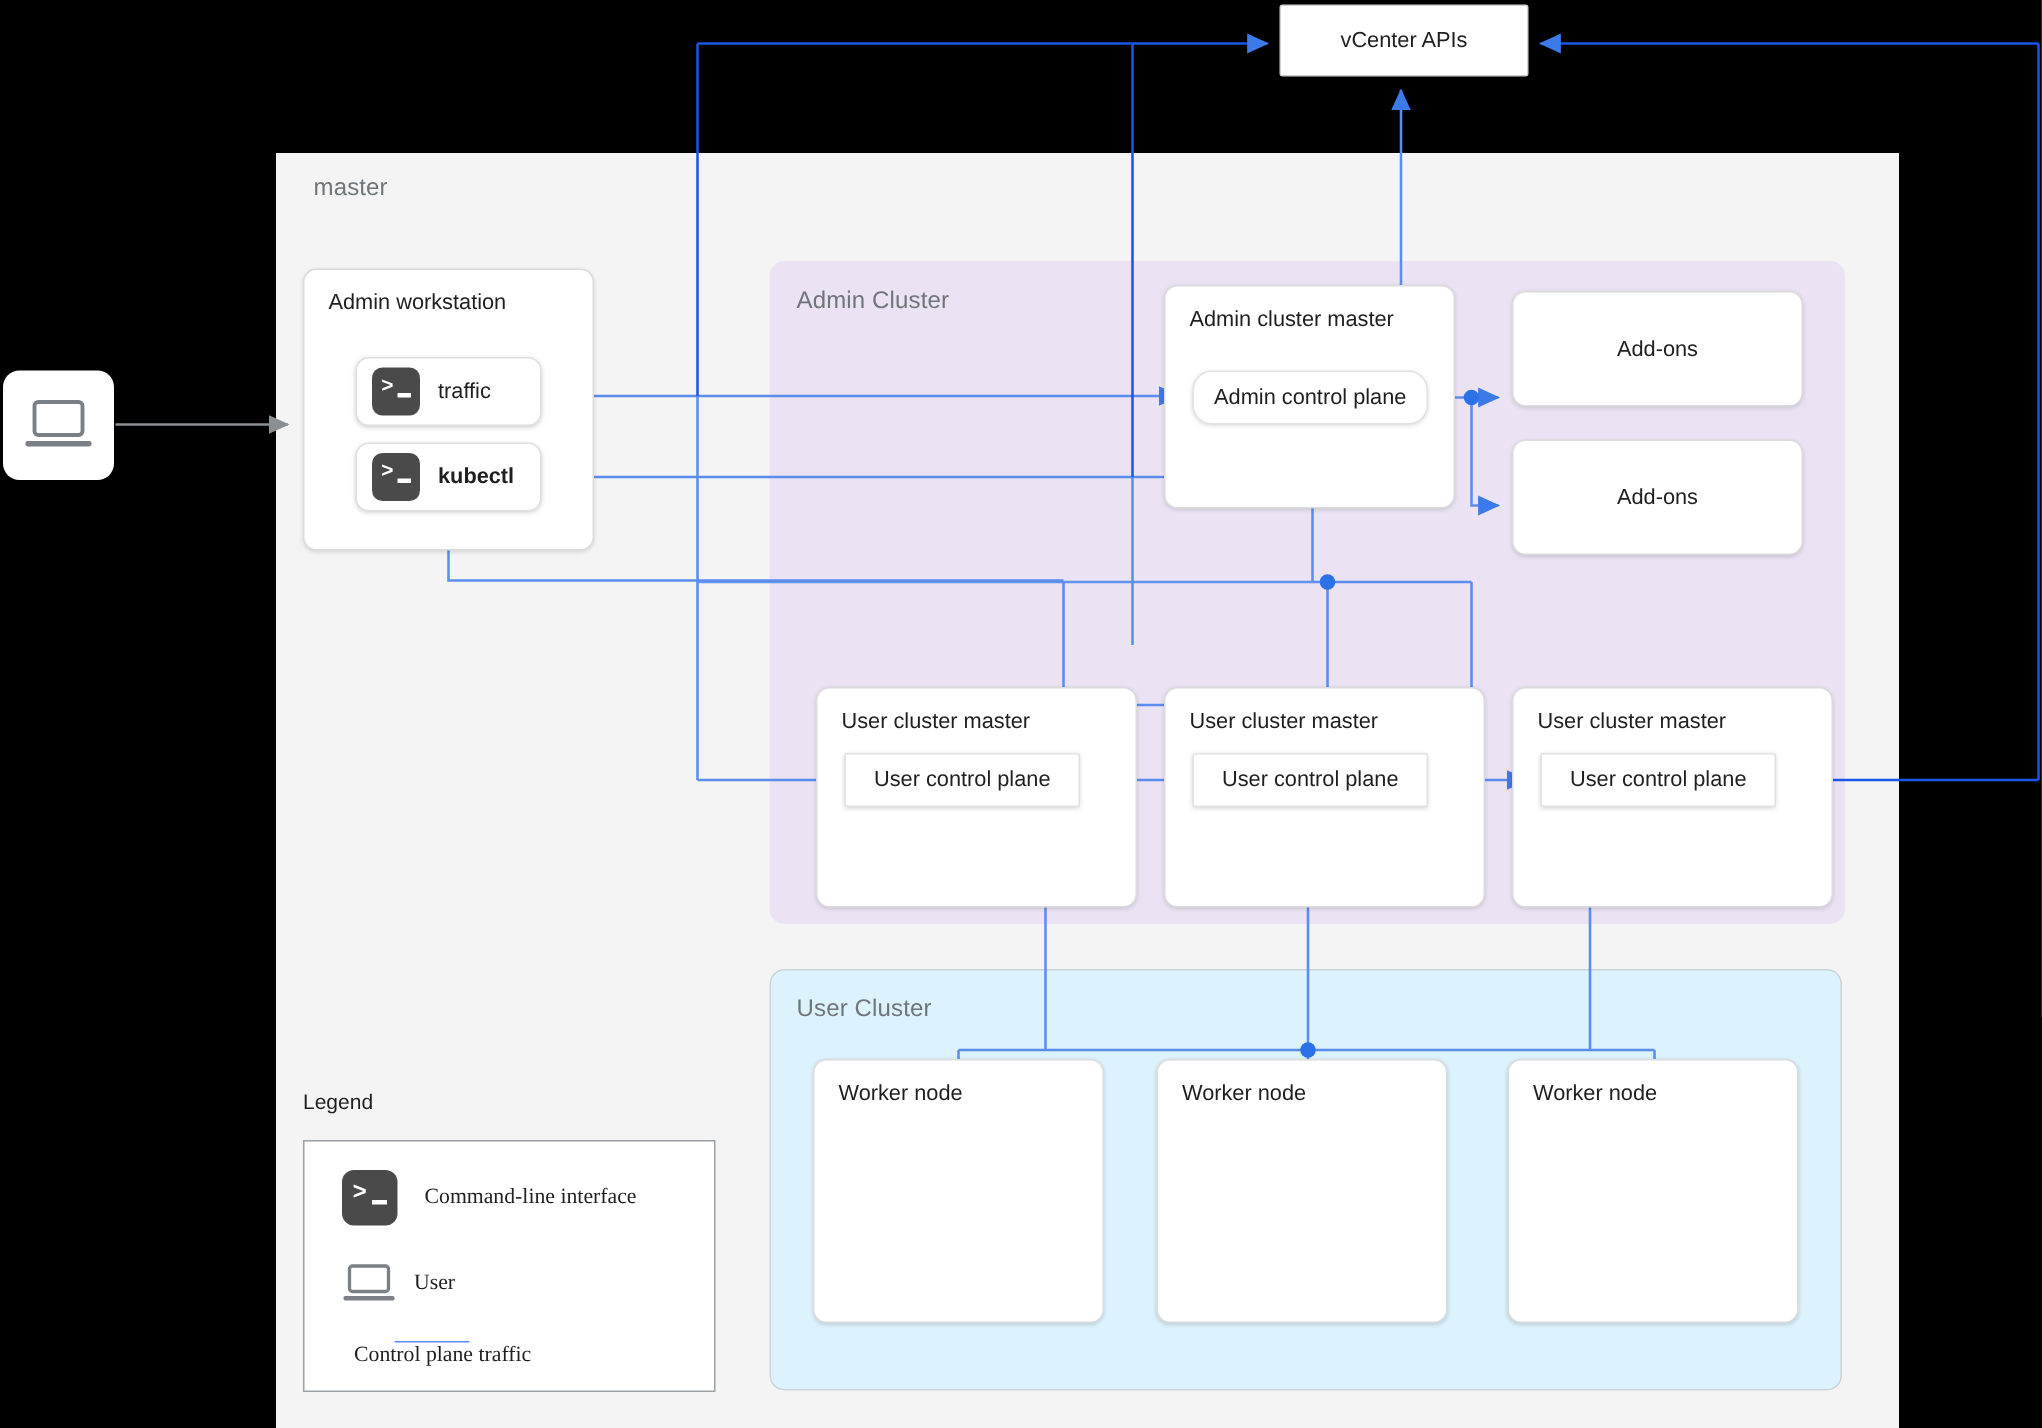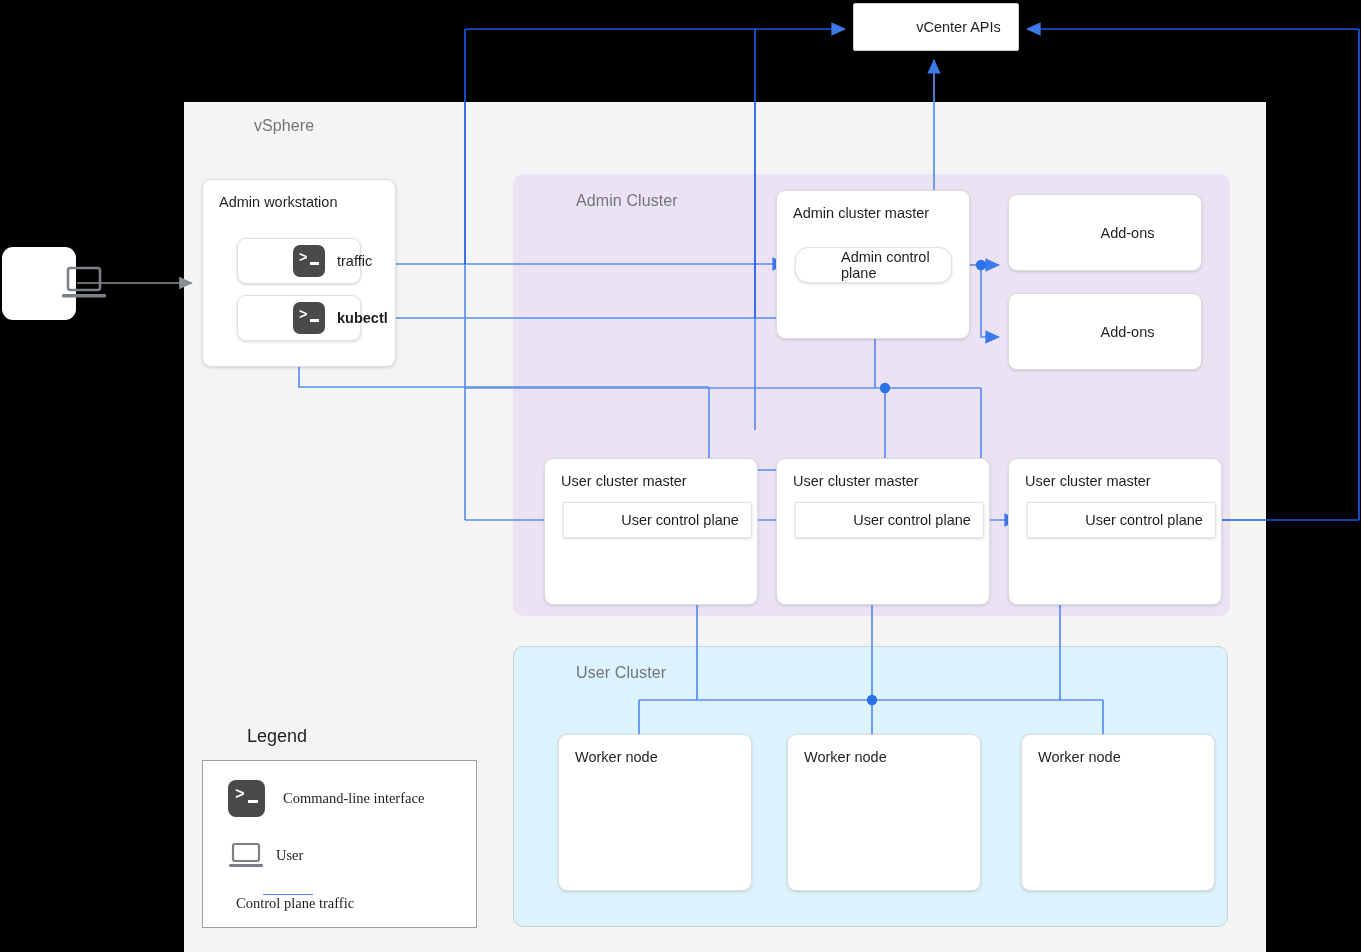--- a/index.html
+++ b/index.html
@@ -8,21 +8,21 @@
     background: #000000;
     font-family: "Liberation Sans", sans-serif;
   }
   #stage {
     position: relative;
     width: 1361px;
     height: 952px;
     background: #000000;
     overflow: hidden;
   }
-  .abs { position: absolute; padding-left: 45px; }
+  .abs { position: absolute; }
 
   
   #vsphere-region {
     left: 184px; top: 102px; width: 1082px; height: 850px;
     background: #f4f4f4;
   }
   #vsphere-label {
     left: 209px; top: 117px;
     font-size: 16px; color: #70757a; letter-spacing: .1px;
   }
@@ -100,43 +100,43 @@
   
   #addons-1 { left: 1008px; top: 194px; width: 194px; height: 77px; }
   #addons-2 { left: 1008px; top: 293px; width: 194px; height: 77px; }
 
   
   .ucm { top: 458px; width: 214px; height: 147px; }
   #ucm-1 { left: 544px; }
   #ucm-2 { left: 776px; }
   #ucm-3 { left: 1008px; }
   .ucp {
-    top: 502px; width: 189px; height: 36px;
+    top: 502px; width: 157px; height: 36px;
     border-radius: 2px; border: 1px solid #e2e2e2;
   }
   #ucp-1 { left: 563px; }
   #ucp-2 { left: 795px; }
   #ucp-3 { left: 1027px; }
 
   
-  .worker { top: 734px; width: 194px; height: 157px; margin-left: 16px; }
+  .worker { top: 706px; width: 194px; height: 176px; }
   #worker-1 { left: 542px; }
   #worker-2 { left: 771px; }
   #worker-3 { left: 1005px; }
 
   
   #user-laptop-box {
     left: 2px; top: 247px; width: 74px; height: 73px;
     background: #ffffff; border-radius: 11px;
   }
 
   
   #legend-title {
     left: 202px; top: 726px;
-    font-size: 18px; color: #1f1f1f;
+    font-size: 14px; color: #1f1f1f;
   }
   #legend-box {
     left: 202px; top: 760px; width: 275px; height: 168px;
     background: #ffffff; border: 1px solid #9aa0a6;
   }
   .legend-row { position: absolute; display: flex; align-items: center; }
   #legend-row-cli  { left: 228px; top: 780px; }
   #legend-row-user { left: 228px; top: 840px; }
   #legend-row-line { left: 222px; top: 894px; flex-direction: column; }
   .legend-text { font-size: 14.5px; color: #1f1f1f; font-family: Liberation Serif, serif; }
@@ -161,21 +161,21 @@
   .gap-12 { margin-left: 12px; }
 
   svg.overlay { position: absolute; left: 0; top: 0; pointer-events: none; }
 </style>
 </head>
 <body>
 
 <div id="stage">
 
   <div class="abs" id="vsphere-region"></div>
-  <div class="abs" id="vsphere-label">vSphere</div>
+  <div class="abs" id="vsphere-label">master</div>
 
   <div class="abs" id="admin-cluster-region"></div>
   <div class="abs" id="admin-cluster-label">Admin Cluster</div>
 
   <div class="abs" id="user-cluster-region"></div>
   <div class="abs" id="user-cluster-label">User Cluster</div>
 
   <svg class="overlay" width="1361" height="952">
     <defs>
       <marker id="ah-blue" markerWidth="9" markerHeight="9" refX="8" refY="4.5" orient="auto">

